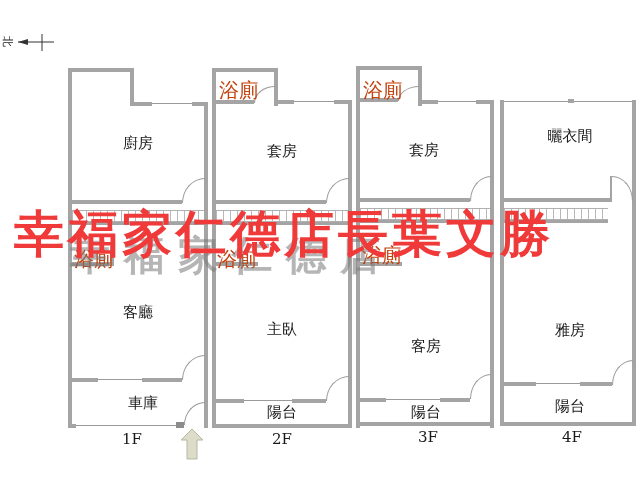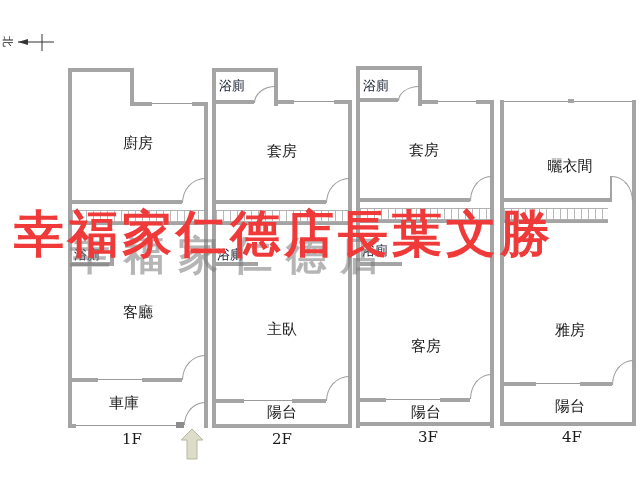--- a/index.html
+++ b/index.html
@@ -11,21 +11,21 @@
     .abs { position: absolute; }
     .wall { position: absolute; background: #a4a4a4; }
     .wall-dark { position: absolute; background: #8c8c8c; }
     .win { position: absolute; height: 1px; background: #9a9a9a; }
     .room-label {
       position: absolute; font-size: 15px; color: #1a1a1a;
       white-space: nowrap; transform: translate(-50%, -50%);
       font-family: "DejaVu Sans", "Liberation Sans", sans-serif;
     }
     .small-label {
-      position: absolute; font-size: 13px; color: #0f172a; white-space: nowrap;
+      position: absolute; font-size: 20px; color: #c2410c; white-space: nowrap;
       font-family: Liberation Sans, sans-serif;
     }
     .floor-label {
       position: absolute; font-size: 15px; color: #1a1a1a;
       transform: translateX(-50%);
       font-family: "DejaVu Serif", "Liberation Serif", serif;
     }
     .door-r {
       position: absolute; border: 1px solid #9a9a9a;
       border-bottom: none; border-left: none;
@@ -92,21 +92,21 @@
   <div class="door-r" style="left:182px;top:355px;width:22px;height:24px;transform:scaleX(-1)"></div>
 
   <div class="wall" style="left:68px;top:424px;width:8px;height:4px"></div>
   <div class="win" style="left:76px;top:425px;width:100px"></div>
   <div class="wall-dark" style="left:176px;top:422px;width:8px;height:6px"></div>
   <div class="door-r" style="left:184px;top:402px;width:20px;height:22px;transform:scaleX(-1)"></div>
 
   <span class="room-label" style="left:138px;top:143px">廚房</span>
   <span class="small-label" style="left:74px;top:246px">浴廁</span>
   <span class="room-label" style="left:138px;top:312px">客廳</span>
-  <span class="room-label" style="left:124px;top:403px">車庫</span>
+  <span class="room-label" style="left:143px;top:403px">車庫</span>
   <span class="floor-label" style="left:132px;top:430px">1F</span>
 </div>
 
 <svg class="entry-arrow" width="24" height="32">
   <polygon points="12,1 23,12 17,12 17,31 7,31 7,12 1,12" fill="#dcdcc8" stroke="#b8b8a0" stroke-width="1"></polygon>
 </svg>
 
 <div>
   <div class="wall" style="left:212px;top:68px;width:4px;height:360px"></div>
   <div class="wall" style="left:212px;top:68px;width:66px;height:4px"></div>
@@ -178,20 +178,20 @@
   <div class="wall" style="left:610px;top:176px;width:2px;height:26px"></div>
   <div class="door-r" style="left:612px;top:176px;width:20px;height:24px"></div>
   <div class="stairs" style="left:504px;top:208px;width:104px"></div>
   <div class="wall" style="left:504px;top:220px;width:104px;height:3px"></div>
   <div class="wall" style="left:504px;top:382px;width:32px;height:4px"></div>
   <div class="win" style="left:536px;top:383px;width:44px"></div>
   <div class="wall" style="left:580px;top:382px;width:32px;height:4px"></div>
   <div class="door-r" style="left:612px;top:360px;width:20px;height:24px;transform:scaleX(-1)"></div>
   <div class="wall" style="left:500px;top:422px;width:136px;height:4px"></div>
 
-  <span class="room-label" style="left:570px;top:166px">曬衣間</span>
+  <span class="room-label" style="left:570px;top:136px">曬衣間</span>
   <span class="room-label" style="left:570px;top:330px">雅房</span>
   <span class="room-label" style="left:570px;top:406px">陽台</span>
   <span class="floor-label" style="left:572px;top:428px">4F</span>
 </div>
 
 <div class="watermark-gray">幸福家仁德店</div>
 <div class="watermark-red">幸福家仁德店長葉文勝</div>
 
 </body></html>

